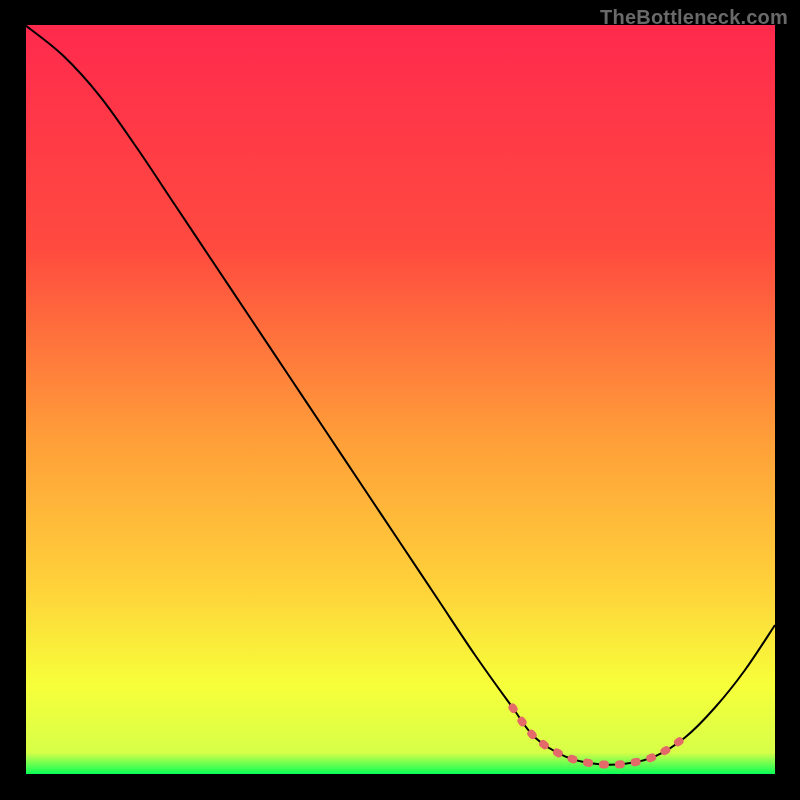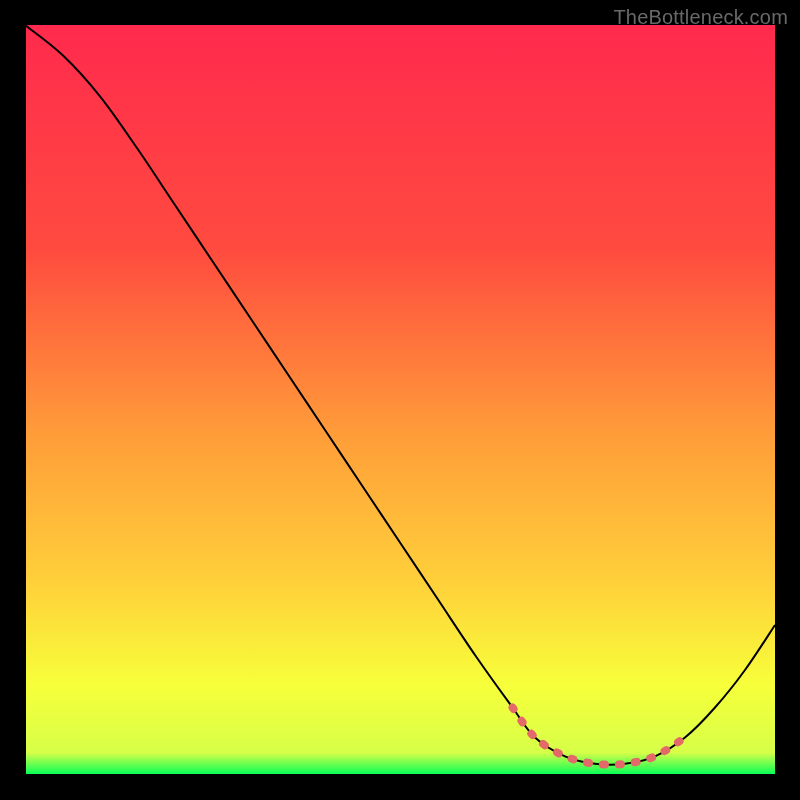--- a/index.html
+++ b/index.html
@@ -7,21 +7,21 @@
   .page {
     width: 800px; height: 800px;
     background: #000;
     position: relative;
   }
   .watermark {
     position: absolute;
     top: 6px; right: 12px;
     font-family: Arial, sans-serif;
     font-size: 20px;
-    font-weight: 400;
+    font-weight: 700;
     color: #696969;
     letter-spacing: 0.2px;
   }
   .plot-frame {
     position: absolute;
     left: 25px; top: 25px;
     width: 750px; height: 750px;
   }
   svg { display: block; }
 </style>

